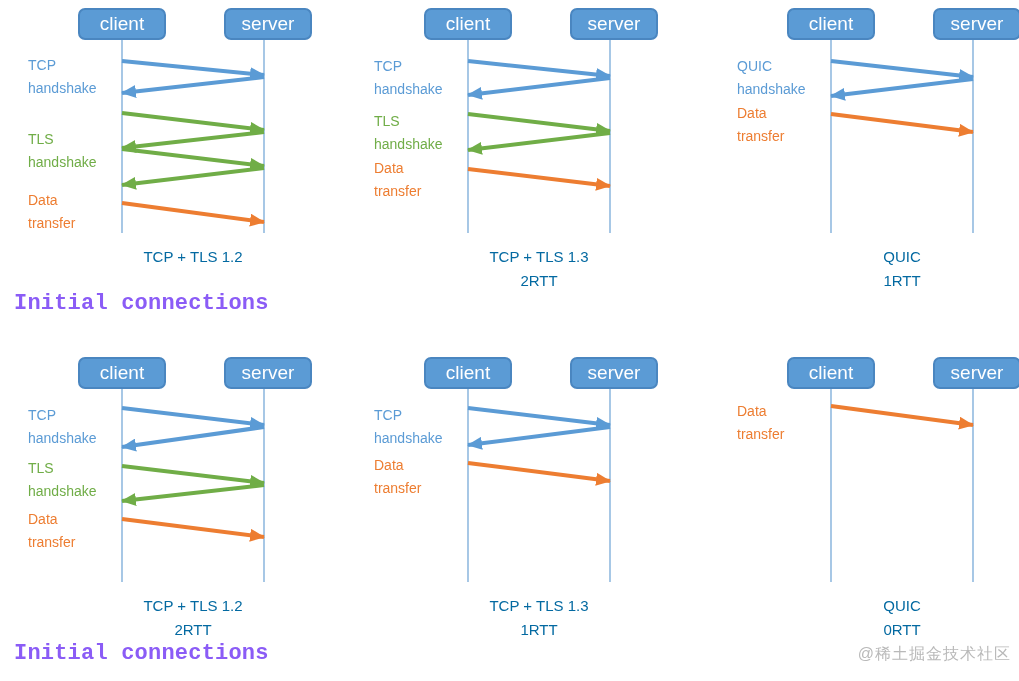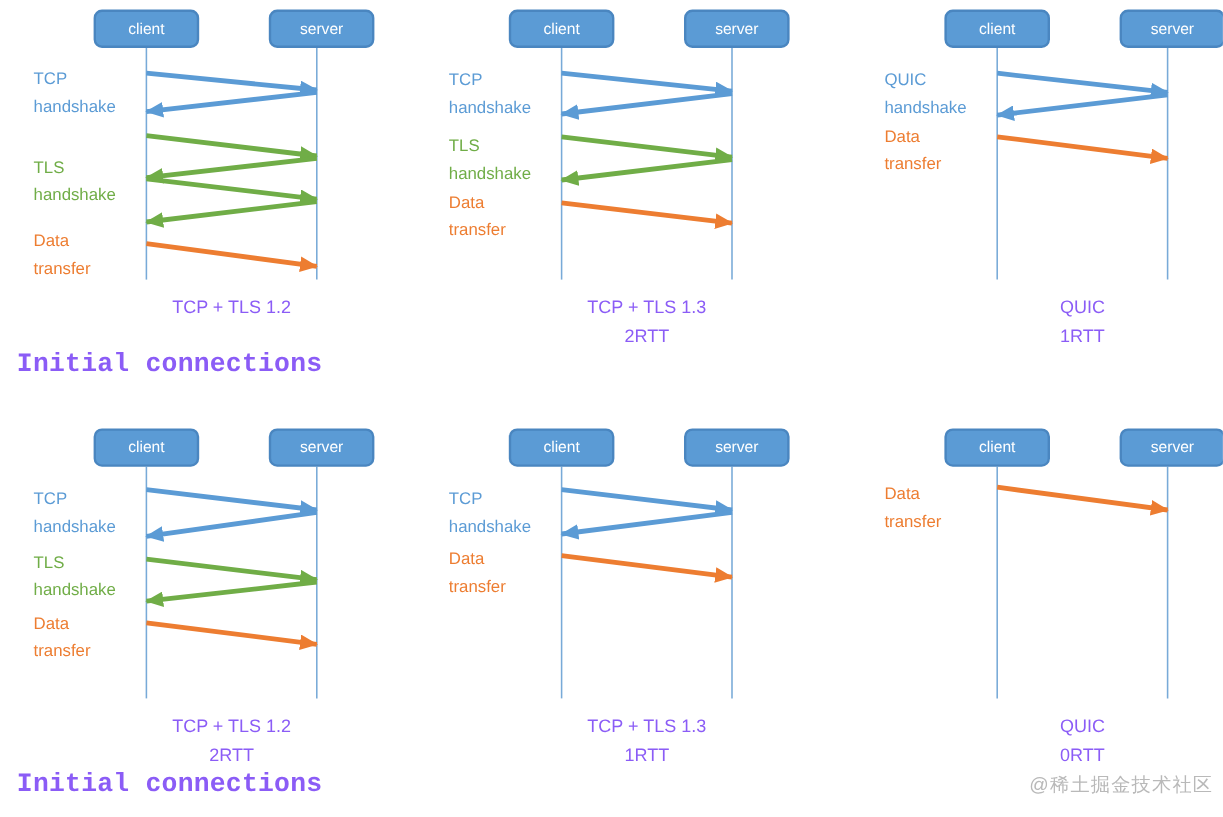--- a/index.html
+++ b/index.html
@@ -11,37 +11,37 @@
   .d0{left:0;top:0}
   .d1{left:346px;top:0}
   .d2{left:709px;top:0}
   .d3{left:0;top:349px}
   .d4{left:346px;top:349px}
   .d5{left:709px;top:349px}
   svg.canvas{position:absolute;left:0;top:0;overflow:visible;}
   .box{
     position:absolute;top:8px;width:84px;height:28px;
     border:2px solid #4A86C0;border-radius:7px;background:#5B9BD5;
-    color:#ffffff;font-size:13px;line-height:28px;text-align:center;
+    color:#ffffff;font-size:19px;line-height:28px;text-align:center;
   }
   .box.client{left:78px}
   .box.server{left:224px}
   .phase-label{
     position:absolute;left:28px;font-size:14px;line-height:23px;
     white-space:pre-line;
   }
   .d0 .pl0{top:54px}.d0 .pl1{top:128px}.d0 .pl2{top:189px}
   .d1 .pl0{top:55px}.d1 .pl1{top:110px}.d1 .pl2{top:157px}
   .d2 .pl0{top:55px}.d2 .pl1{top:102px}
   .d3 .pl0{top:55px}.d3 .pl1{top:108px}.d3 .pl2{top:159px}
   .d4 .pl0{top:55px}.d4 .pl1{top:105px}
   .d5 .pl0{top:51px}
   .caption{
     position:absolute;left:53px;top:245px;width:280px;text-align:center;
-    font-size:15px;line-height:24px;color:#8b5cf6;
+    font-size:15px;line-height:24px;color:#0369a1;
   }
   .section-title{
     position:absolute;left:14px;font-size:22px;font-weight:bold;color:#8b5cf6;
     letter-spacing:0.2px;
     font-family:Liberation Mono, monospace;
   }
   .st0{top:291px}
   .st1{top:641px}
   .watermark{
     position:absolute;right:8px;top:644px;font-size:16px;letter-spacing:1px;

